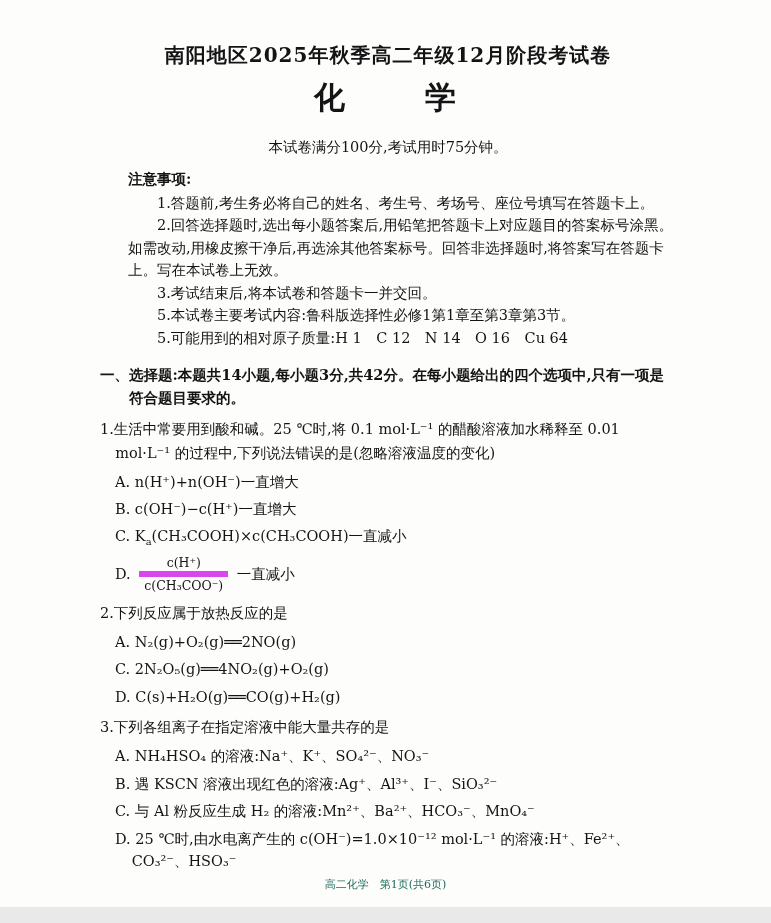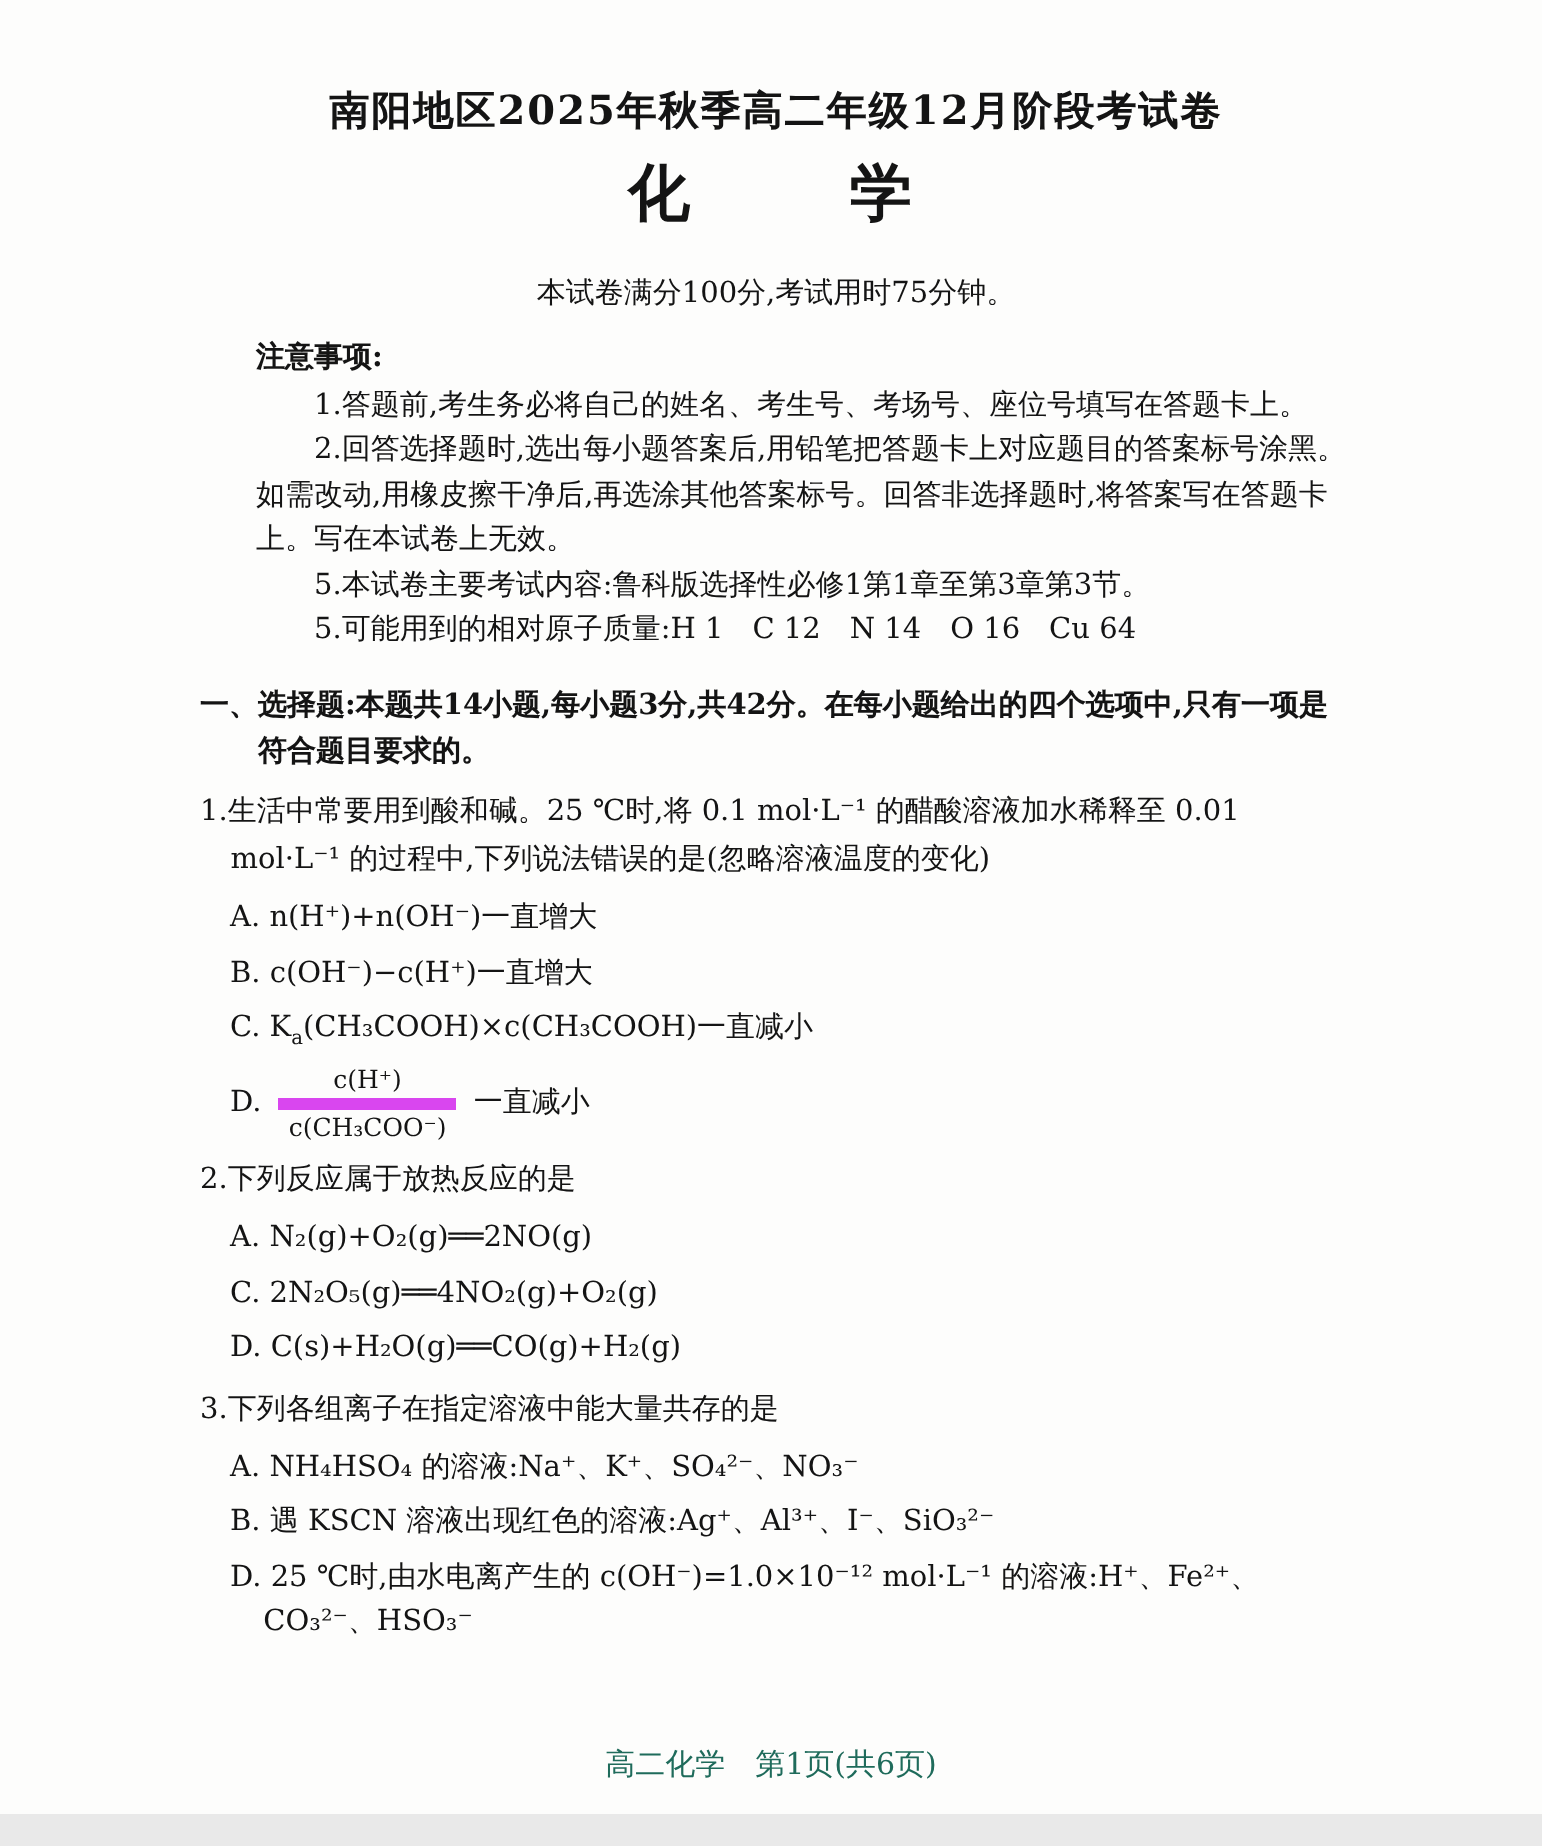--- a/index.html
+++ b/index.html
@@ -81,39 +81,40 @@
     border-bottom: 6px solid #d946ef;
     padding: 0 5px 1px 5px;
   }
   .frac .den { display: block; padding: 1px 5px 0 5px; }
   .footer {
     position: absolute;
     bottom: 14px;
     left: 0;
     width: 100%;
     text-align: center;
-    font-size: 15px;
+    font-size: 11px;
     color: #1f6b5b;
   }
 </style>
 </head>
 <body>
 
 <div class="page">
 
   <header>
     <h1>南阳地区2025年秋季高二年级12月阶段考试卷</h1>
     <h2>化　　学</h2>
     <p class="exam-info">本试卷满分100分,考试用时75分钟。</p>
   </header>
 
   <section class="notice">
     <p class="notice-heading">注意事项:</p>
     <p class="notice-item">1.答题前,考生务必将自己的姓名、考生号、考场号、座位号填写在答题卡上。</p>
     <p class="notice-item">2.回答选择题时,选出每小题答案后,用铅笔把答题卡上对应题目的答案标号涂黑。如需改动,用橡皮擦干净后,再选涂其他答案标号。回答非选择题时,将答案写在答题卡上。写在本试卷上无效。</p>
+    <p class="notice-item">3.考试结束后,将本试卷和答题卡一并交回。</p>
     <p class="notice-item">5.本试卷主要考试内容:鲁科版选择性必修1第1章至第3章第3节。</p>
     <p class="notice-item">5.可能用到的相对原子质量:H 1　C 12　N 14　O 16　Cu 64</p>
   </section>
 
   <p class="section-heading">一、选择题:本题共14小题,每小题3分,共42分。在每小题给出的四个选项中,只有一项是符合题目要求的。</p>
 
   <div class="question">
     <p class="stem">1.生活中常要用到酸和碱。25 ℃时,将 0.1 mol·L⁻¹ 的醋酸溶液加水稀释至 0.01 mol·L⁻¹ 的过程中,下列说法错误的是(忽略溶液温度的变化)</p>
     <div class="options">
       <p class="option">A. n(H⁺)+n(OH⁻)一直增大</p>
@@ -130,19 +131,20 @@
       <p class="option">C. 2N₂O₅(g)══4NO₂(g)+O₂(g)</p>
       <p class="option">D. C(s)+H₂O(g)══CO(g)+H₂(g)</p>
     </div>
   </div>
 
   <div class="question">
     <p class="stem">3.下列各组离子在指定溶液中能大量共存的是</p>
     <div class="options">
       <p class="option">A. NH₄HSO₄ 的溶液:Na⁺、K⁺、SO₄²⁻、NO₃⁻</p>
       <p class="option">B. 遇 KSCN 溶液出现红色的溶液:Ag⁺、Al³⁺、I⁻、SiO₃²⁻</p>
+      <p class="option">C. 与 Al 粉反应生成 H₂ 的溶液:Mn²⁺、Ba²⁺、HCO₃⁻、MnO₄⁻</p>
       <p class="option">D. 25 ℃时,由水电离产生的 c(OH⁻)=1.0×10⁻¹² mol·L⁻¹ 的溶液:H⁺、Fe²⁺、CO₃²⁻、HSO₃⁻</p>
     </div>
   </div>
 
   <div class="footer" style="color:#1f6b5b;">高二化学　第1页(共6页)</div>
 
 </div>
 
 </body></html>

